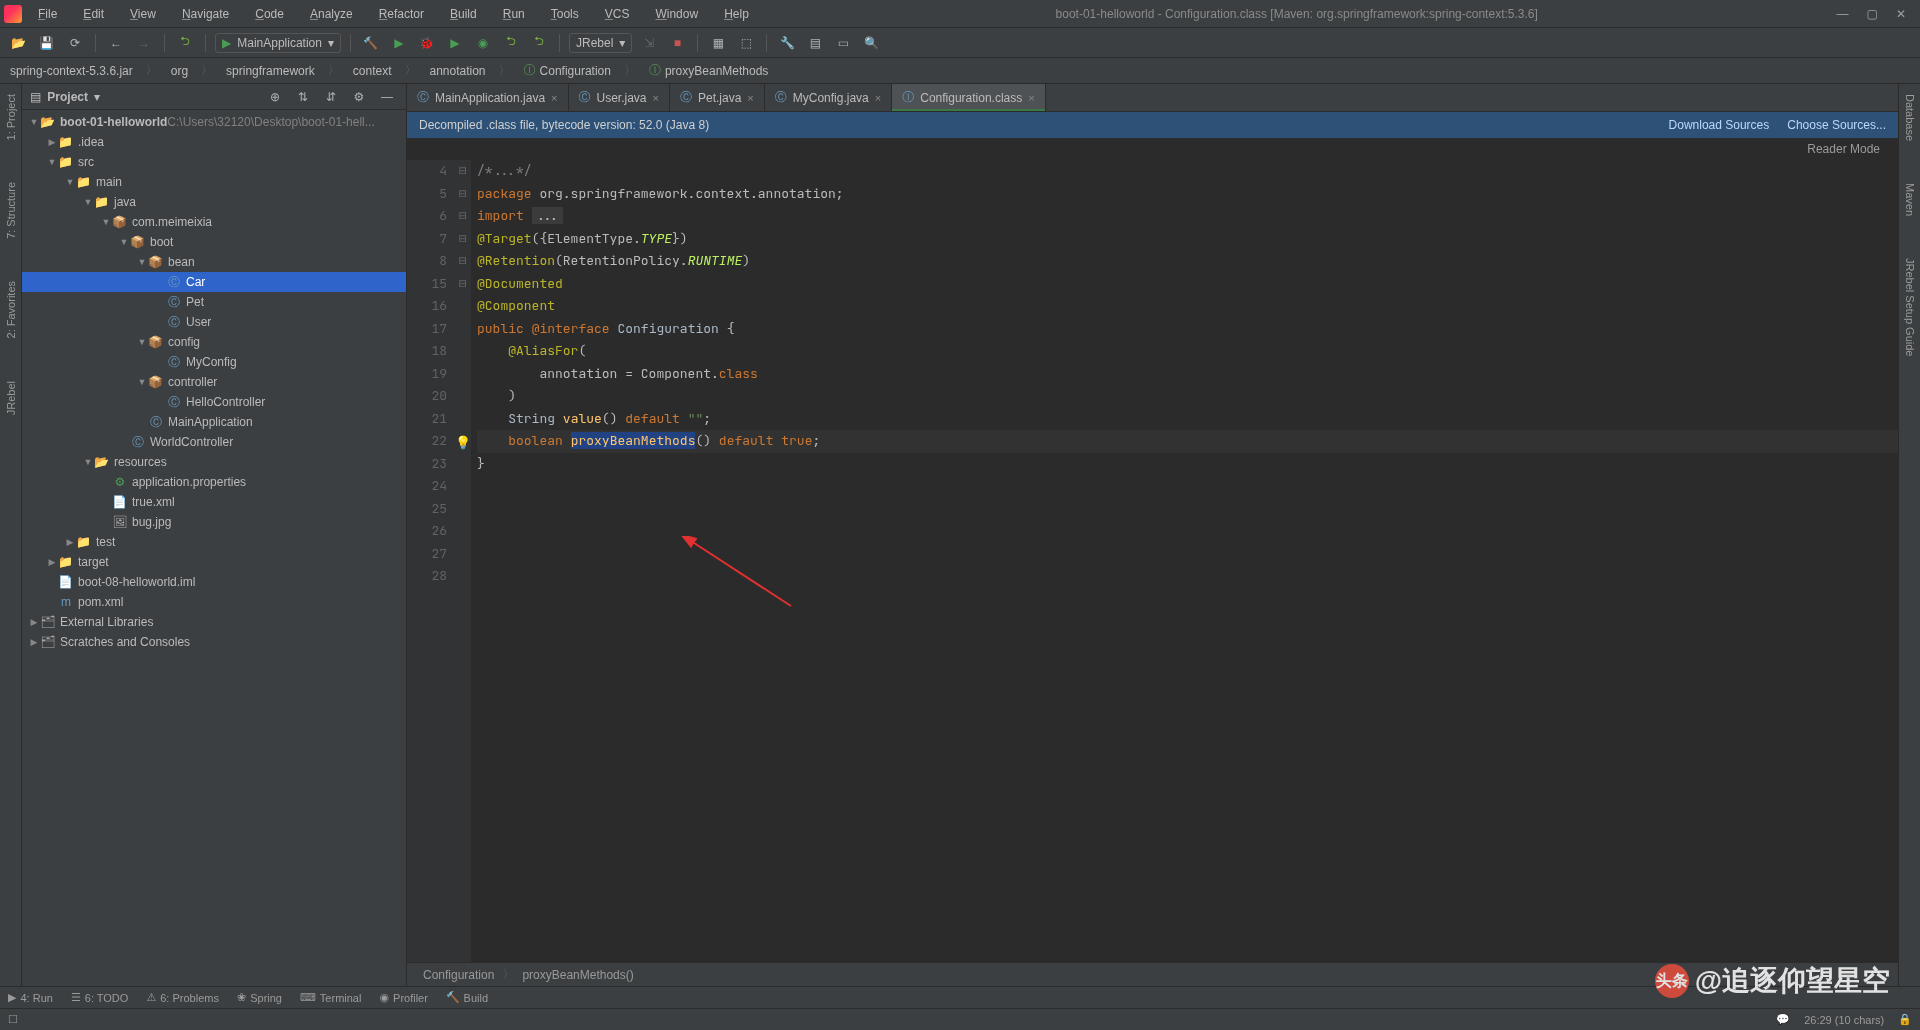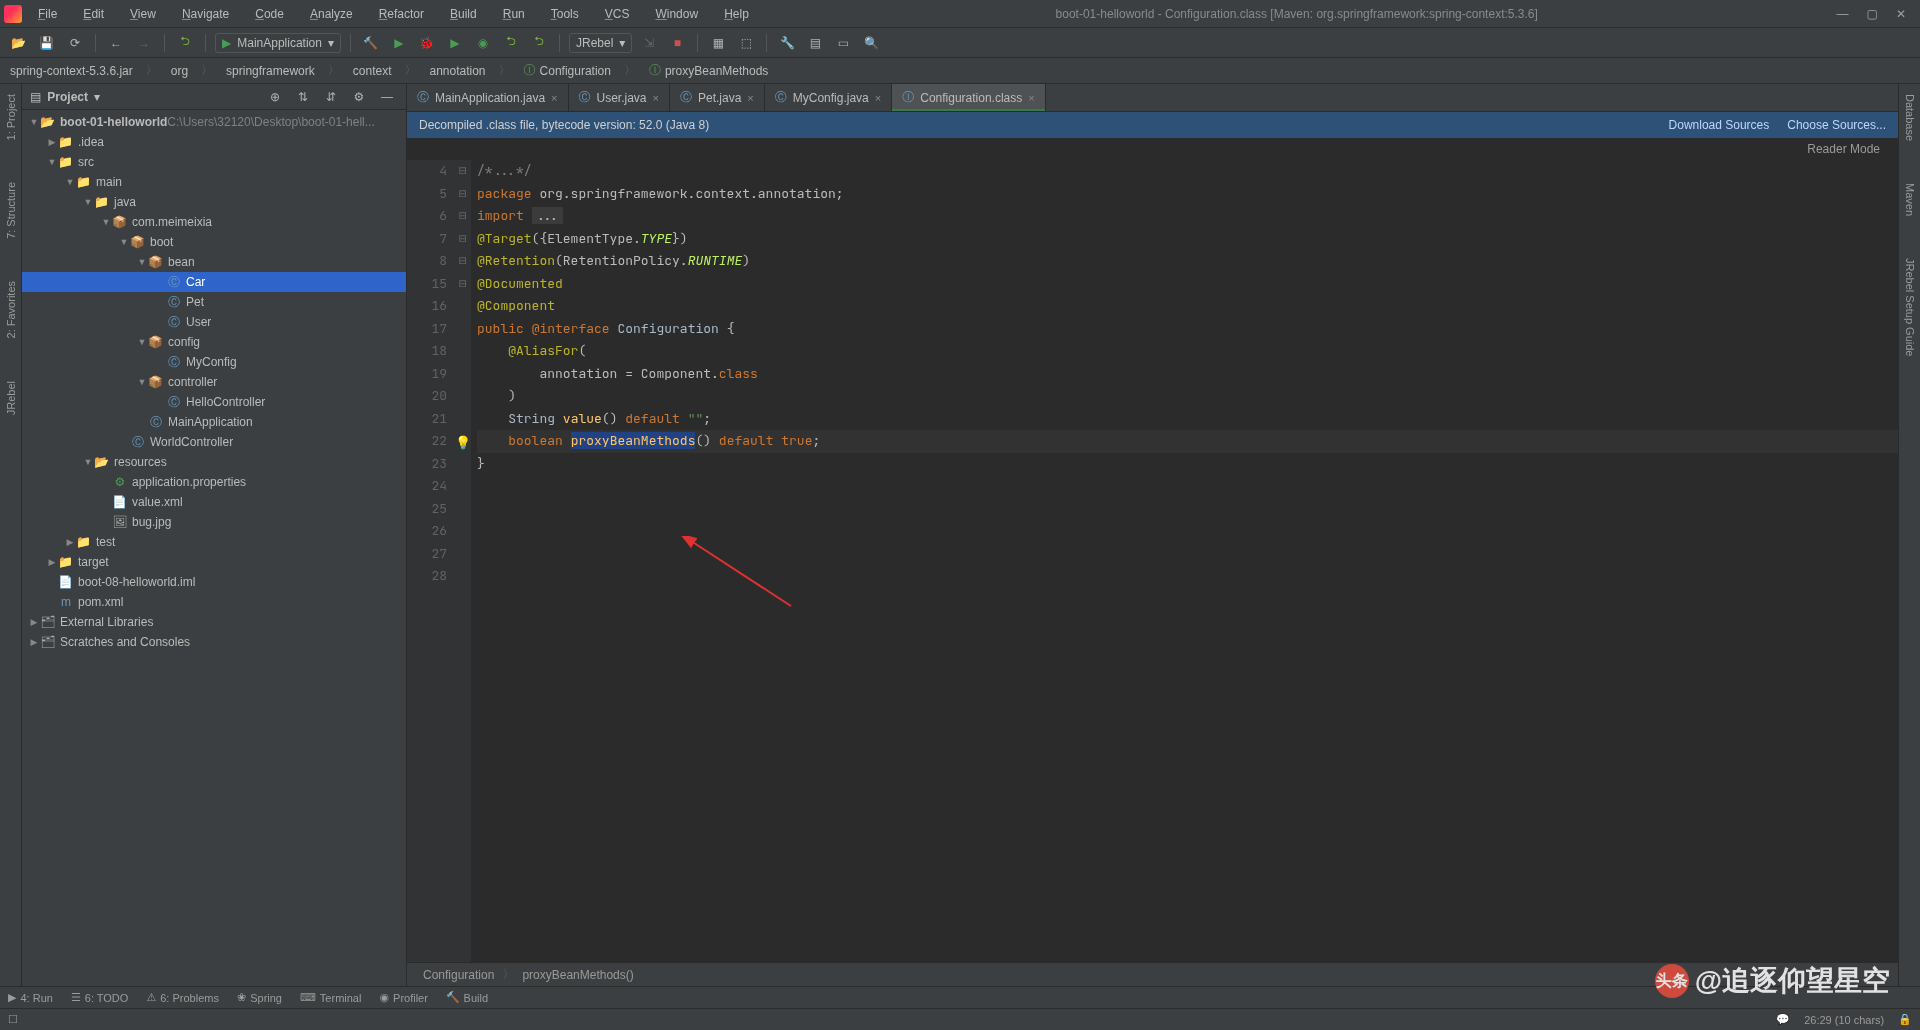--- a/index.html
+++ b/index.html
@@ -271,21 +271,21 @@
           <span>resources</span>
         </div>
         <div class="tree-row" style="padding-left: 78px;">
           <span class="arrow"></span>
           <span class="icon file-green">⚙</span>
           <span>application.properties</span>
         </div>
         <div class="tree-row" style="padding-left: 78px;">
           <span class="arrow"></span>
           <span class="icon file-orange">📄</span>
-          <span>value.xml</span>
+          <span>true.xml</span>
         </div>
         <div class="tree-row" style="padding-left: 78px;">
           <span class="arrow"></span>
           <span class="icon folder-gray">🖼</span>
           <span>bug.jpg</span>
         </div>
         <div class="tree-row" style="padding-left: 42px;">
           <span class="arrow">▶</span>
           <span class="icon folder">📁</span>
           <span>test</span>

